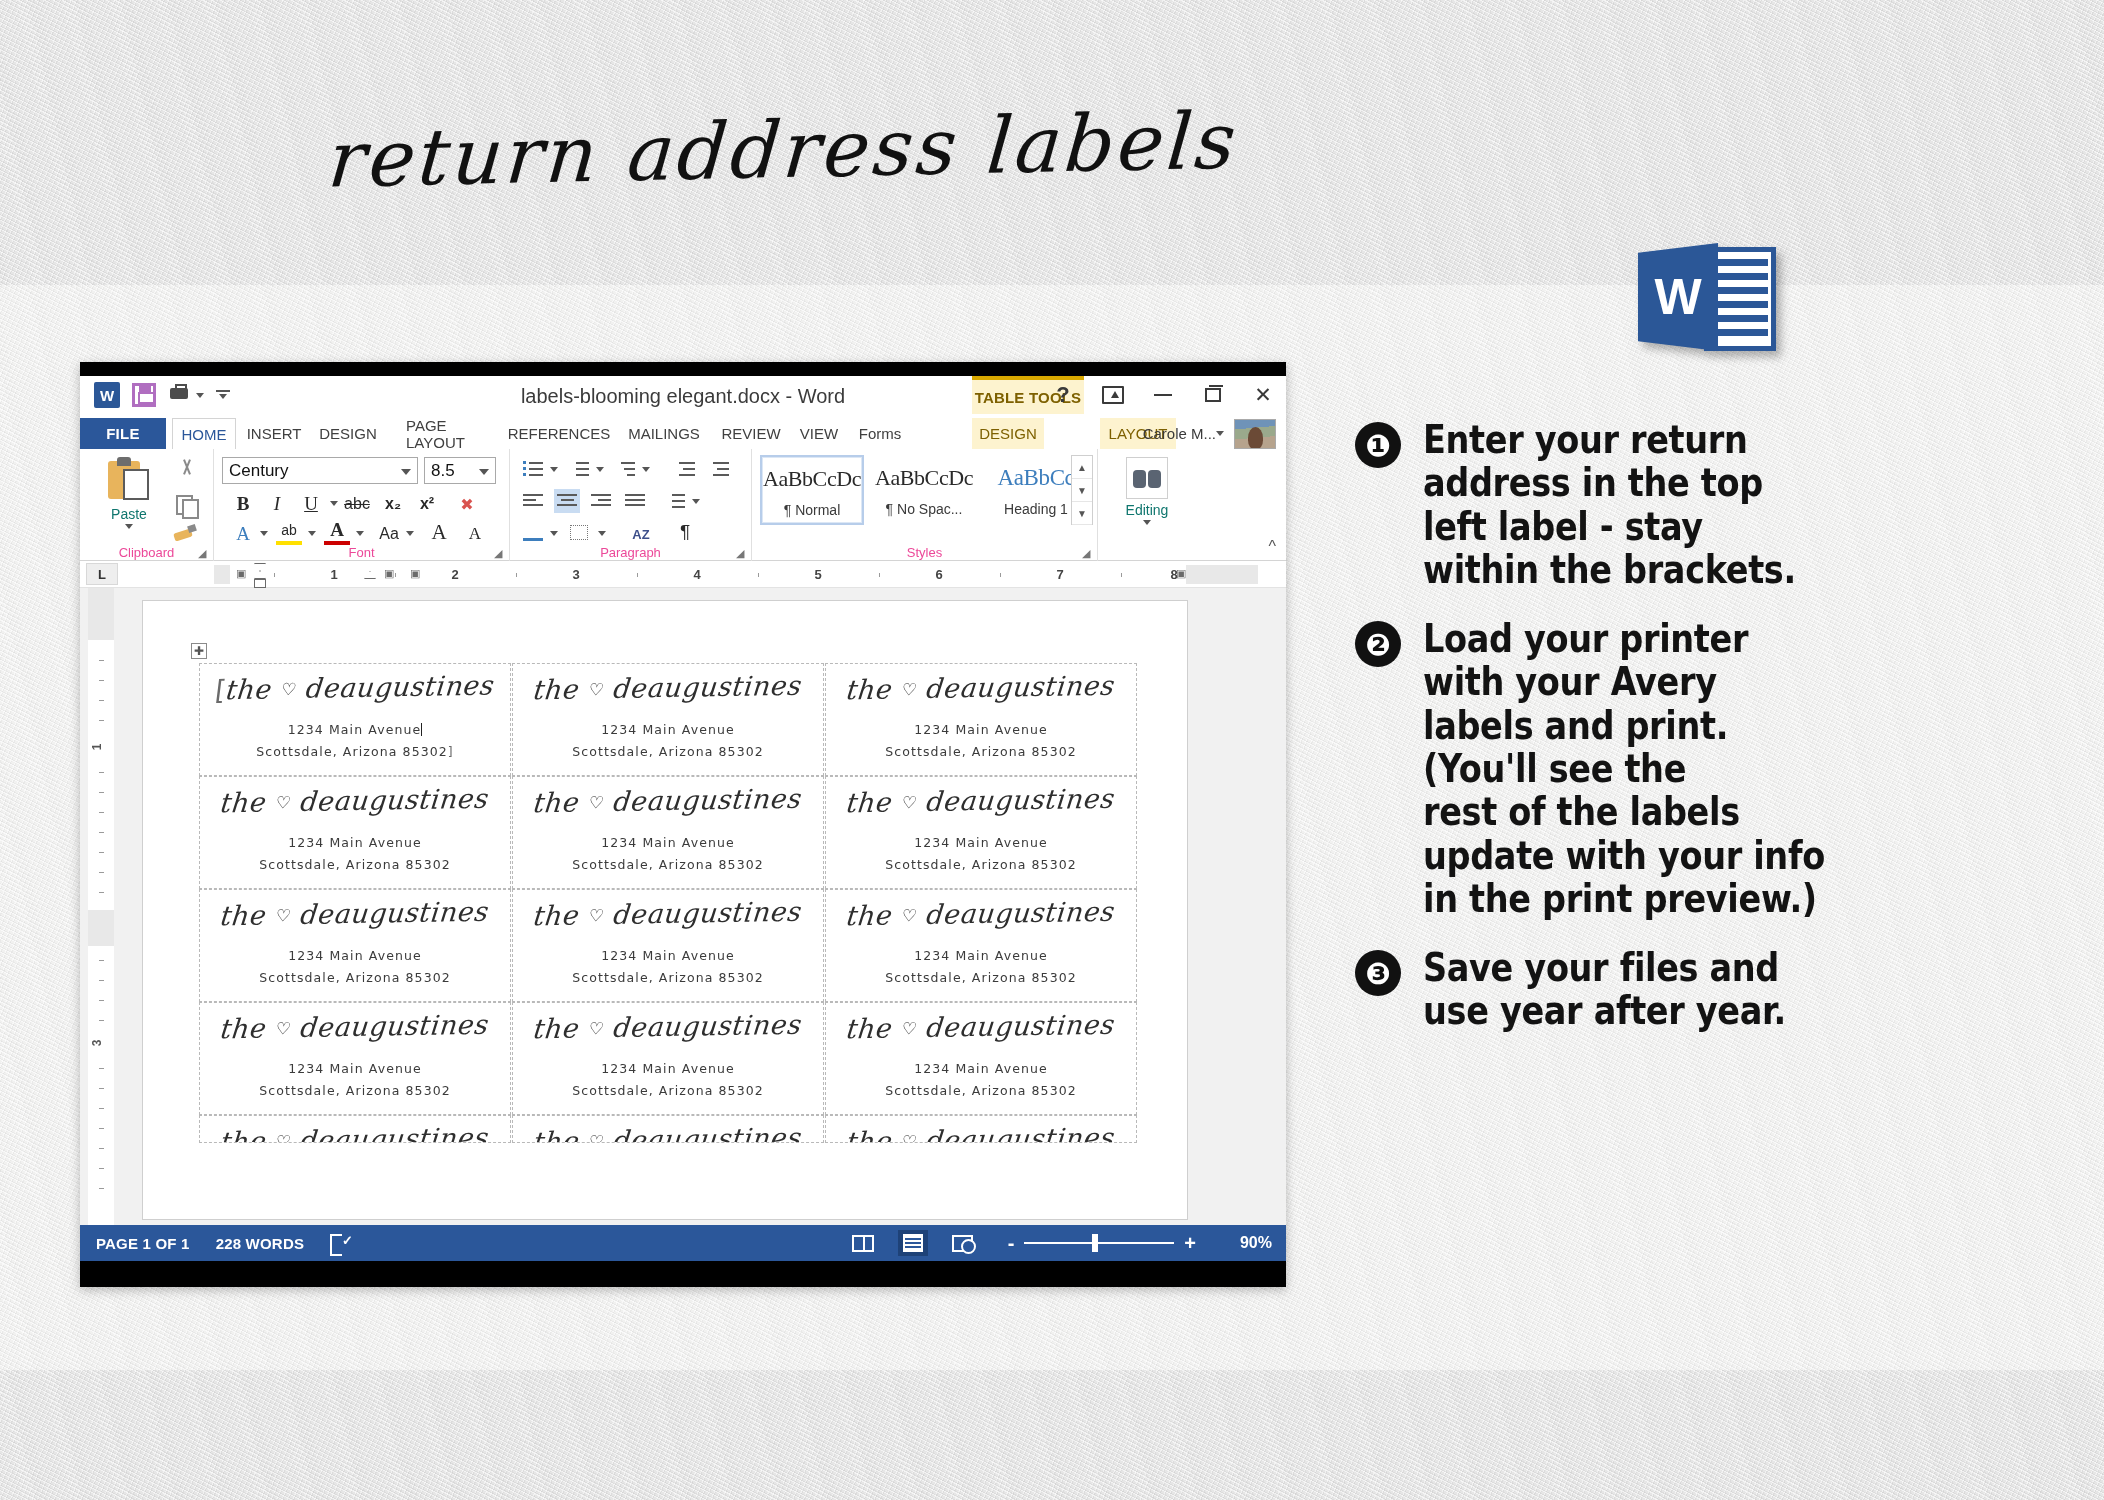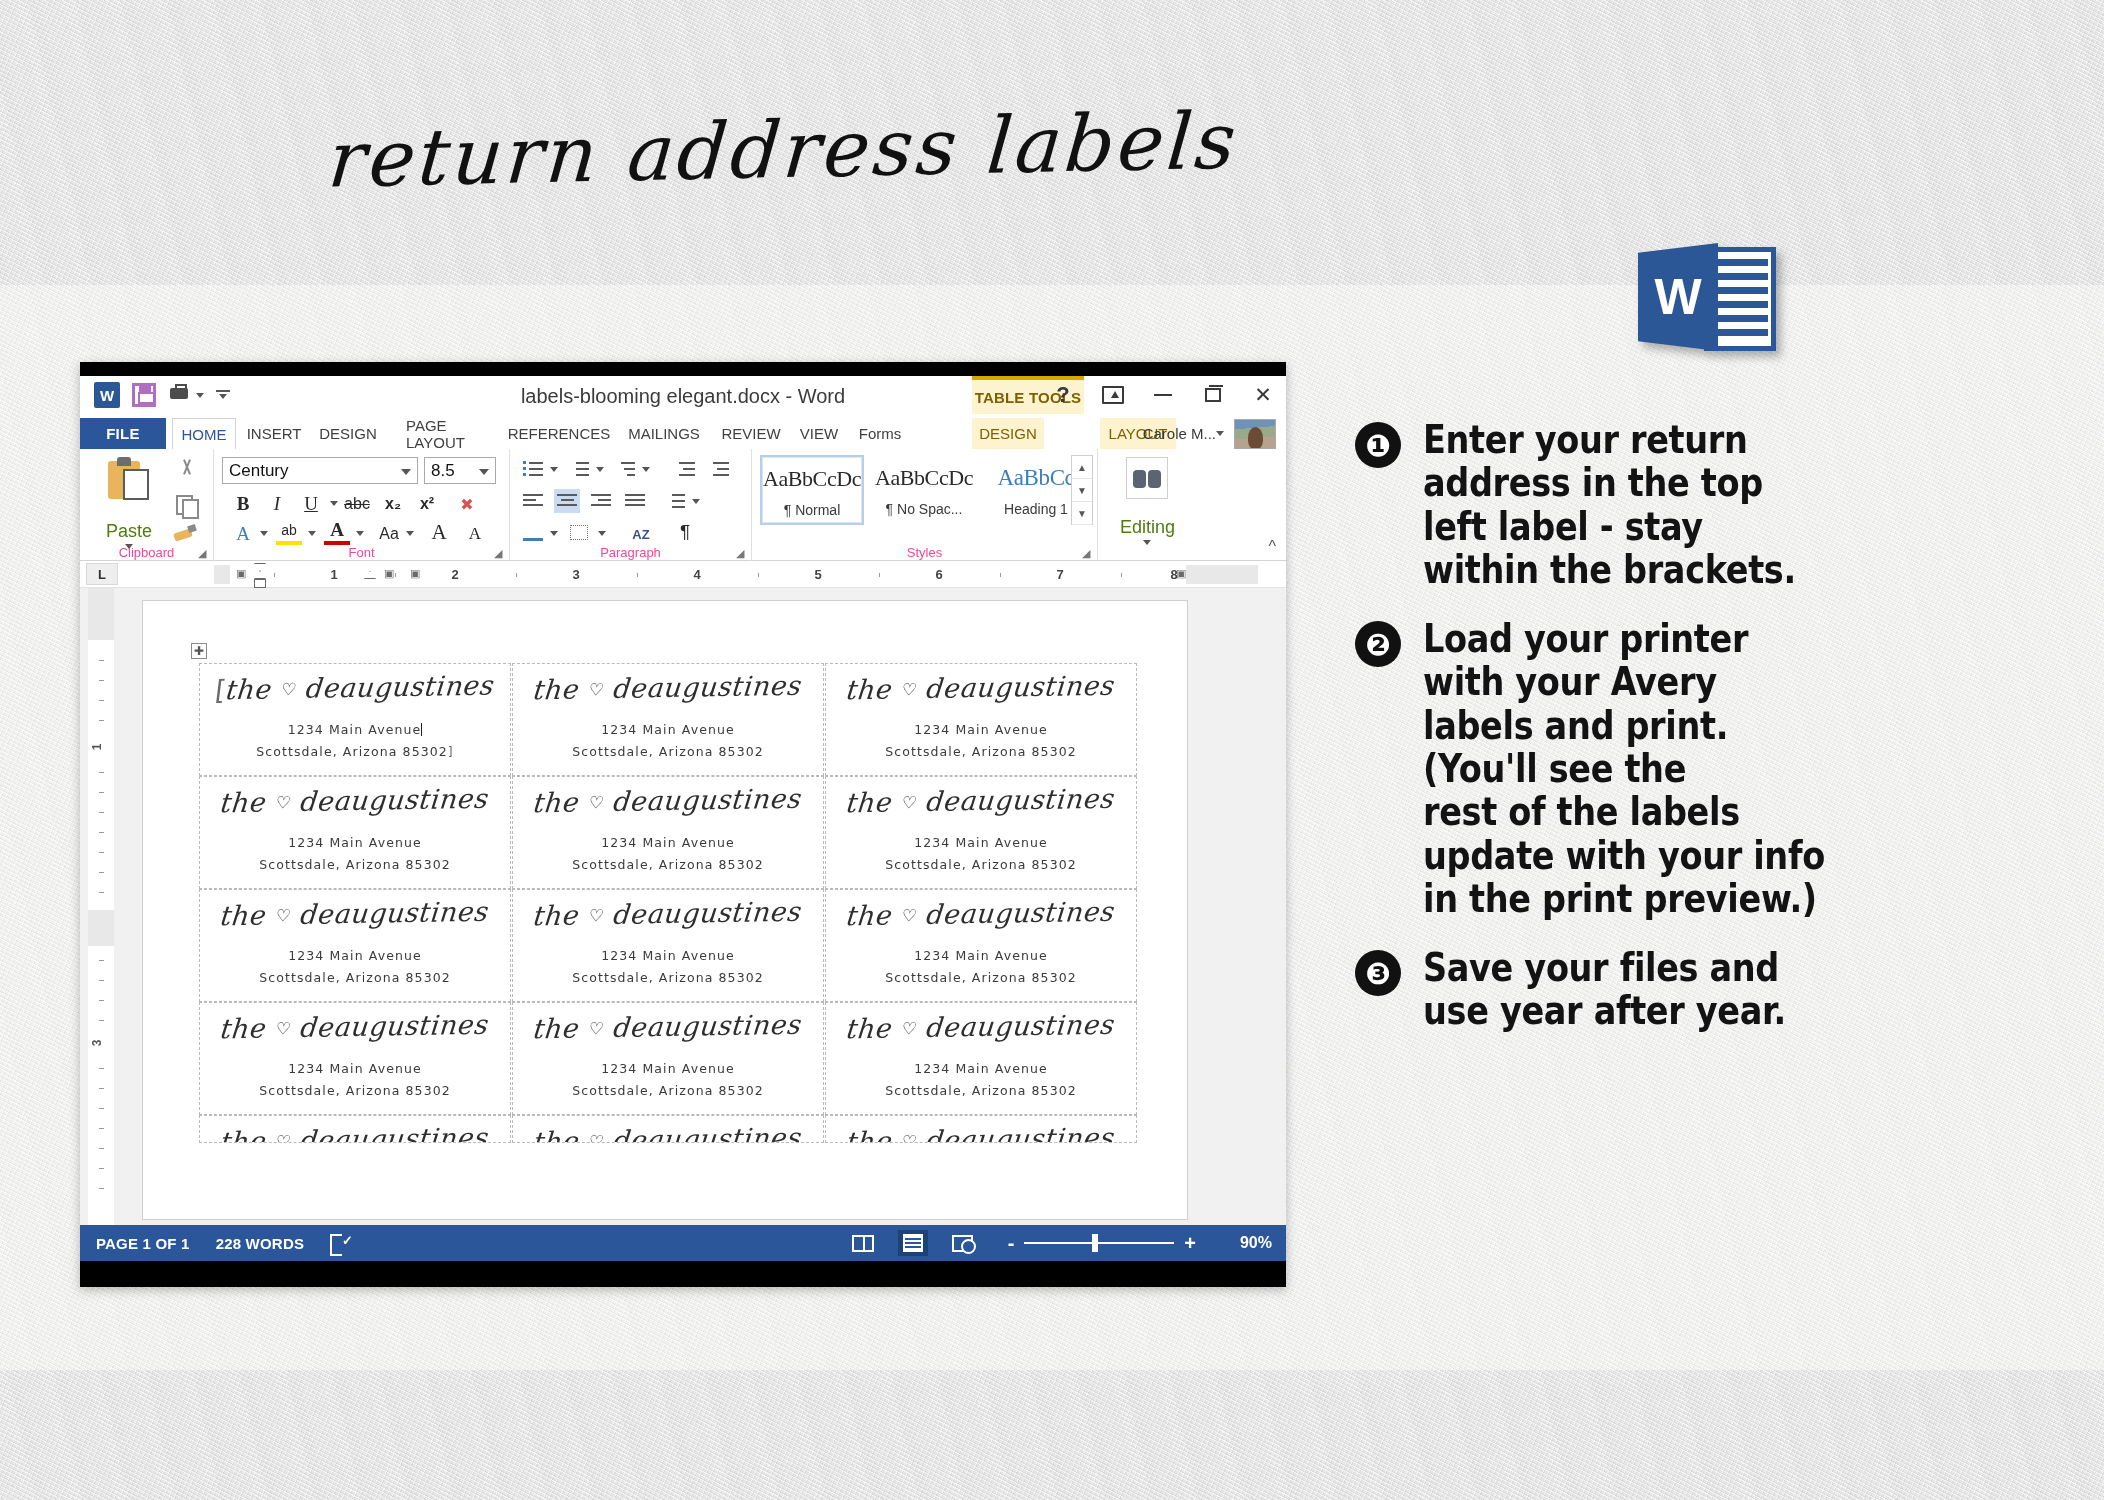--- a/index.html
+++ b/index.html
@@ -138,21 +138,21 @@
   .ribbon { position: relative; height: 112px; background:#fff; border-bottom:1px solid #d4d4d4; }
   .rgroup { position:absolute; top:0; height:112px; border-right:1px solid #e0e0e0; }
   .rgroup-label { position:absolute; bottom:1px; width:100%; text-align:center; font-size:13px; color:#ec4899; }
   .dlg-launcher { position:absolute; bottom:3px; right:4px; width:11px; height:11px; color:#777; font-size:11px; }
 
   .paste-btn { position:absolute; left:18px; top:8px; width:62px; text-align:center; }
   .paste-ic { width:46px; height:46px; margin:0 auto; position:relative; }
   .paste-ic .clip { position:absolute; left:2px; top:4px; width:32px; height:38px; background:#e8b45c; border-radius:3px; }
   .paste-ic .clip-top { position:absolute; left:11px; top:0; width:14px; height:9px; background:#6d6d6d; border-radius:3px 3px 0 0; }
   .paste-ic .sheet { position:absolute; left:17px; top:12px; width:26px; height:31px; background:#fff; border:2px solid #5b5b5b; }
-  .paste-lbl { font-size:18px; color:#4d7c0f; margin-top:18px; }
+  .paste-lbl { font-size:14px; color:#0f766e; margin-top:3px; }
   .mini-ic { position:absolute; width:22px; height:22px; }
   .ic-cut { left:96px; top:10px; }
   .ic-cut::before,.ic-cut::after{content:"";position:absolute;width:2px;height:16px;background:#8a8a8a;top:0;left:10px;}
   .ic-cut::before{transform:rotate(22deg);} .ic-cut::after{transform:rotate(-22deg);}
   .ic-copy { left:96px; top:44px; }
   .ic-copy::before{content:"";position:absolute;left:0;top:2px;width:13px;height:16px;border:2px solid #8a8a8a;background:#fff;}
   .ic-copy::after{content:"";position:absolute;left:6px;top:6px;width:13px;height:16px;border:2px solid #8a8a8a;background:#fff;}
   .ic-fmtpaint { left:94px; top:74px; }
   .ic-fmtpaint::before{content:"";position:absolute;left:0;top:8px;width:18px;height:8px;background:#e8b45c;transform:rotate(-18deg);border-radius:2px;}
   .ic-fmtpaint::after{content:"";position:absolute;left:14px;top:2px;width:8px;height:7px;background:#8a8a8a;transform:rotate(-18deg);}

